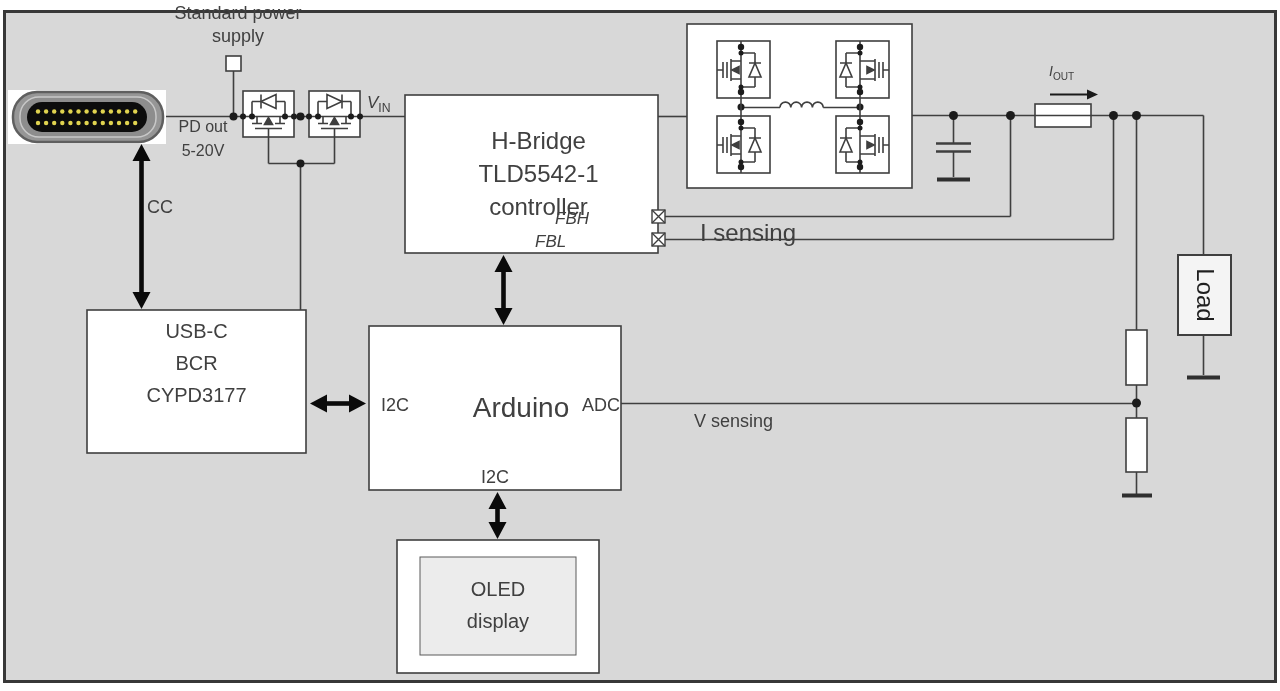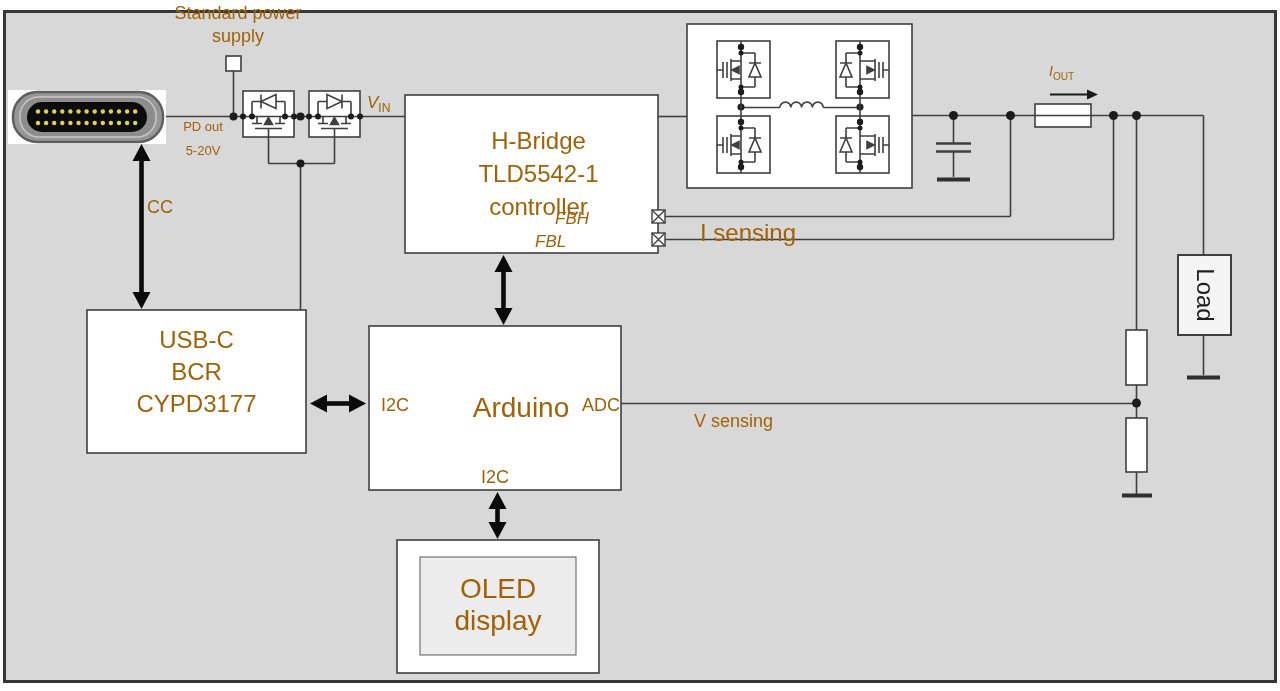--- a/index.html
+++ b/index.html
@@ -1,19 +1,19 @@
 <!DOCTYPE html>
 <html><head>
 <meta charset="utf-8">
 <style>
   html,body{margin:0;padding:0;background:#ffffff;}
   .canvas{position:relative;width:1280px;height:691px;background:#ffffff;overflow:hidden;
           font-family:"Liberation Sans",sans-serif;}
   .canvas svg{position:absolute;left:0;top:0;z-index:1;}
-  .lbl{position:absolute;z-index:2;color:#a16207;white-space:pre-line;
+  .lbl{position:absolute;z-index:2;color:#404040;white-space:pre-line;
        font-family:"Liberation Sans",sans-serif;line-height:1.25;}
   .ctr{text-align:center;}
   .rt{text-align:left;font-style:italic;}
   .sub{font-size:0.72em;vertical-align:sub;font-style:normal;}
   .sym{font-style:italic;}
   .loadbox{position:absolute;z-index:2;display:flex;align-items:center;justify-content:center;}
   .loadbox span{transform:rotate(90deg);font-size:24px;color:#1f1f1f;}
 </style>
 </head>
 <body>
@@ -242,21 +242,21 @@
       <rect x="495.2" y="505" width="4.6" height="22"></rect>
       <polygon points="497.5,492 488.5,509 506.5,509"></polygon>
       <polygon points="497.5,539 488.5,522 506.5,522"></polygon>
     </g>
   </g>
 </svg>
 
 <div class="lbl ctr" style="left:155px;top:2px;width:166px;font-size:18px;">Standard power
 supply</div>
 
-<div class="lbl ctr" style="left:170px;top:115px;width:66px;font-size:13px;line-height:24px;">PD out
+<div class="lbl ctr" style="left:170px;top:115px;width:66px;font-size:16px;line-height:24px;">PD out
 5-20V</div>
 
 
 <div class="lbl" style="left:147px;top:196px;font-size:18px;">CC</div>
 
 <div class="lbl" style="left:367px;top:92px;font-size:17px;"><span class="sym">V</span><span class="sub">IN</span></div>
 
 <div class="lbl ctr" style="left:405px;top:124px;width:267px;font-size:24px;line-height:33px;">H-Bridge
 TLD5542-1
 controller</div>
@@ -265,27 +265,27 @@
 <div class="lbl rt" style="left:535px;top:231px;width:90px;font-size:17px;">FBL</div>
 
 <div class="lbl" style="left:700px;top:218px;font-size:24px;">I sensing</div>
 
 <div class="lbl" style="left:1049px;top:63px;font-size:14px;"><span class="sym">I</span><span class="sub">OUT</span></div>
 
 <div class="loadbox" style="left:1178px;top:255px;width:53px;height:80px;">
       <span>Load</span>
     </div>
 
-<div class="lbl ctr" style="left:87px;top:324px;width:219px;font-size:24px;line-height:32px;">USB-C
+<div class="lbl ctr" style="left:87px;top:315px;width:219px;font-size:20px;line-height:32px;">USB-C
 BCR
 CYPD3177</div>
 
 <div class="lbl" style="left:381px;top:394px;font-size:18px;">I2C</div>
 <div class="lbl ctr" style="left:369px;top:390px;width:252px;font-size:28px;padding-left:26px;">Arduino</div>
 <div class="lbl" style="left:582px;top:394px;font-size:18px;">ADC</div>
 <div class="lbl ctr" style="left:369px;top:466px;width:252px;font-size:18px;">I2C</div>
 
 <div class="lbl" style="left:694px;top:410px;font-size:18px;">V sensing</div>
 
-<div class="lbl ctr" style="left:420px;top:573px;width:156px;font-size:28px;line-height:32px;">OLED
+<div class="lbl ctr" style="left:420px;top:573px;width:156px;font-size:20px;line-height:32px;">OLED
 display</div>
 
 </div>
 
 </body></html>

